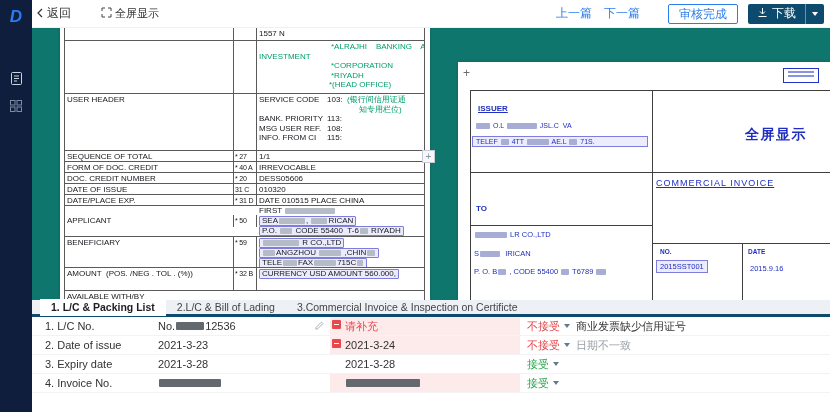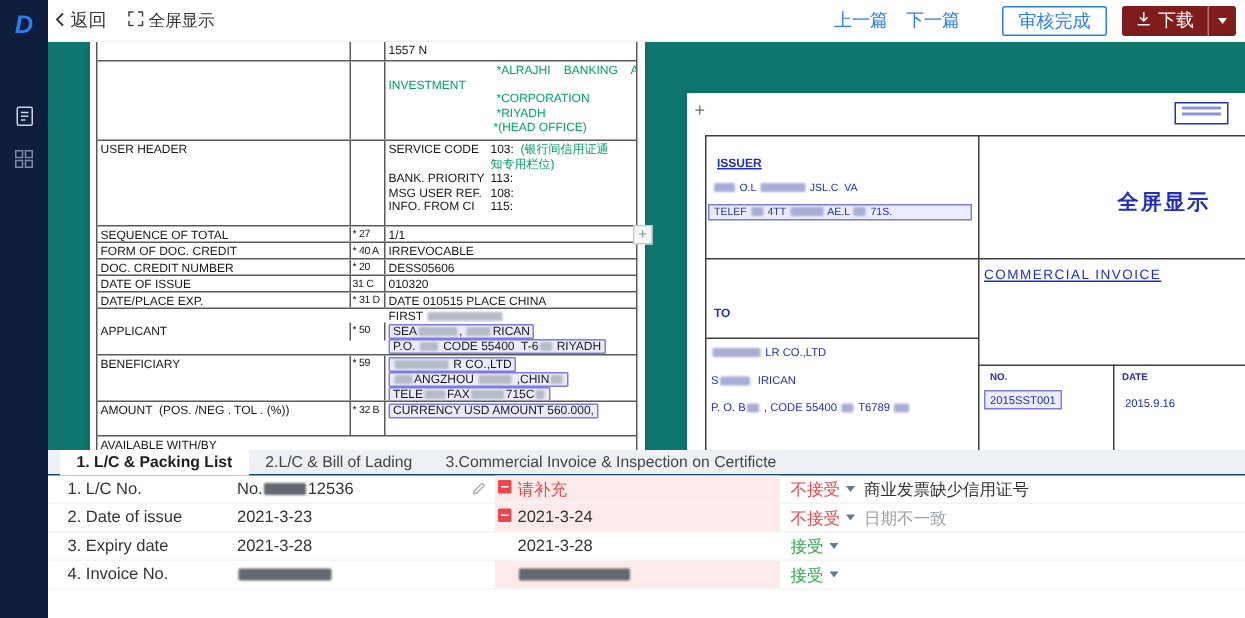--- a/index.html
+++ b/index.html
@@ -7,28 +7,28 @@
     font-family:"Liberation Sans","DejaVu Sans",sans-serif;-webkit-font-smoothing:antialiased}
 
   
   .sidebar{position:absolute;left:0;top:0;width:32px;height:412px;background:#0e1e3c;z-index:9}
   .logo{position:absolute;left:0;top:2px;width:32px;height:28px;display:flex;align-items:center;justify-content:center}
   .logo-glyph{color:#2b7cf0;font-weight:bold;font-size:17px;font-style:italic;line-height:1}
   .side-icon{position:absolute;left:0;width:32px;height:24px;display:flex;align-items:center;justify-content:center;cursor:pointer}
 
   
   .topbar{position:absolute;left:32px;top:0;width:798px;height:28px;background:#fff;display:flex;align-items:center;z-index:8;border-bottom:1px solid #f0f0f0}
-  .tb-left{display:flex;gap:14px;padding-left:4px}
+  .tb-left{display:flex;gap:30px;padding-left:4px}
   .tb-item{display:flex;align-items:center;gap:3px;font-size:12px;color:#333;cursor:pointer}
   .tb-item.small{font-size:11px}
   .tb-right{margin-left:auto;display:flex;align-items:center;padding-right:6px}
   .link{color:#2b7cf0;font-size:12px;cursor:pointer}
   .link + .link{margin-left:12px}
   .btn-outline{margin-left:28px;height:20px;line-height:18px;padding:0 10px;border:1px solid #2b7cf0;color:#2b7cf0;font-size:12px;border-radius:2px;background:#fff;cursor:pointer}
-  .btn-dl{margin-left:10px;height:20px;display:flex;align-items:center;background:#7f1d1d;color:#fff;border-radius:2px;font-size:12px;cursor:pointer}
+  .btn-dl{margin-left:10px;height:20px;display:flex;align-items:center;background:#0c4a6e;color:#fff;border-radius:2px;font-size:12px;cursor:pointer}
   .dl-main{display:flex;align-items:center;gap:4px;padding:0 9px;height:20px}
   .dl-div{width:1px;height:20px;background:rgba(255,255,255,.4)}
   .dl-caret{padding:0 6px;height:20px;display:flex;align-items:center}
   .tri-dn-w{width:0;height:0;border-left:3.5px solid transparent;border-right:3.5px solid transparent;border-top:4px solid #fff}
 
   
   .docarea{position:absolute;left:32px;top:28px;width:798px;height:272px;background:#0f766e;overflow:hidden}
   .page-left{position:absolute;left:28px;top:0;width:370px;height:272px;background:#fff;box-shadow:0 0 3px rgba(0,0,0,.18);overflow:hidden}
   .page-right{position:absolute;left:426px;top:34px;width:380px;height:238px;background:#fff;box-shadow:0 0 3px rgba(0,0,0,.18);overflow:hidden}
   .split-handle{position:absolute;left:390px;top:122px;width:13px;height:13px;background:#f6f7f9;border:1px solid #c6ccd5;color:#8a929e;font-size:10px;line-height:11px;text-align:center;cursor:pointer;z-index:3}
@@ -50,21 +50,21 @@
   
   .inv-line{position:absolute;background:#3f3f3f}
   .inv-txt{position:absolute;color:#1f2ec0;white-space:pre}
   .crosshair{position:absolute;left:5px;top:4px;color:#6d6d6d;font-size:12px}
   .stamp{position:absolute;left:325px;top:6px;width:36px;height:15px;border:1px solid #2232c8}
   .stamp i{display:block;height:2px;background:#4a5ad0;opacity:.65;margin:2px 4px 0}
   .inv-hlbox{position:absolute;background:rgba(110,110,230,.13);border:1px solid #7d7de0;padding:1px 3px;white-space:pre;color:#1f2ec0}
 
   
   .bottom{position:absolute;left:32px;top:300px;width:798px;height:112px;background:#fff;z-index:7}
-  .tabbar{height:17px;background:#edf0f4;display:flex;align-items:center;padding-left:8px;border-bottom:1px solid #0c4a6e}
+  .tabbar{height:17px;background:#edf0f4;display:flex;align-items:center;padding-left:8px;border-bottom:3px solid #0c4a6e}
   .tab{height:17px;line-height:17px;padding:0 11px;font-size:10.5px;color:#444;cursor:pointer;white-space:nowrap}
   .tab.active{background:#fff;color:#1d1d1f;font-weight:bold}
   .thead{display:flex;height:19px;background:#f6f7f9;align-items:center;font-size:11px;color:#444;font-weight:bold;border-bottom:1px solid #ececee}
   .trow{display:flex;height:19px;align-items:center;font-size:11px;color:#333;border-bottom:1px solid #f2f3f5}
   .tc{height:100%;display:flex;align-items:center;overflow:hidden;white-space:nowrap}
   .c-term{width:118px;flex:none;padding-left:13px}
   .c-lc{width:180px;flex:none;padding-left:8px;position:relative}
   .c-pack{width:190px;flex:none;padding-left:15px;position:relative}
   .c-pack.err{background:#fdeaea}
   .c-res{width:52px;flex:none;padding-left:7px}
@@ -166,21 +166,21 @@
             <div class="sline"><span class="sg green" style="margin-left:72px;">*CORPORATION</span></div>
             <div class="sline"><span class="sg green" style="margin-left:72px;">*RIYADH</span></div>
             <div class="sline"><span class="sg green" style="margin-left:70px;">*(HEAD OFFICE)</span></div>
           </div>
         </div>
         <div class="srow" style="height: 57px;">
           <div class="sc-label">USER HEADER</div>
           <div class="sc-code"></div>
           <div class="sc-val">
             <div class="sline"><span class="sg" style="display:inline-block;width:68px;">SERVICE CODE</span><span class="sg">103:  </span><span class="sg green">(银行间信用证通</span></div>
-            <div class="sline"><span class="sg green" style="margin-left:68px;">知专用栏位)</span></div>
+            <div class="sline"><span class="sg green" style="margin-left:100px;">知专用栏位)</span></div>
             <div class="sline"><span class="sg" style="display:inline-block;width:68px;">BANK. PRIORITY</span><span class="sg">113:</span></div>
             <div class="sline"><span class="sg" style="display:inline-block;width:68px;">MSG USER REF.</span><span class="sg">108:</span></div>
             <div class="sline"><span class="sg" style="display:inline-block;width:68px;">INFO. FROM CI</span><span class="sg">115:</span></div>
           </div>
         </div>
         <div class="srow" style="height: 11px;">
           <div class="sc-label">SEQUENCE OF TOTAL</div>
           <div class="sc-code">* 27</div>
           <div class="sc-val">
             <div class="sline"><span class="sg">1/1</span></div>

